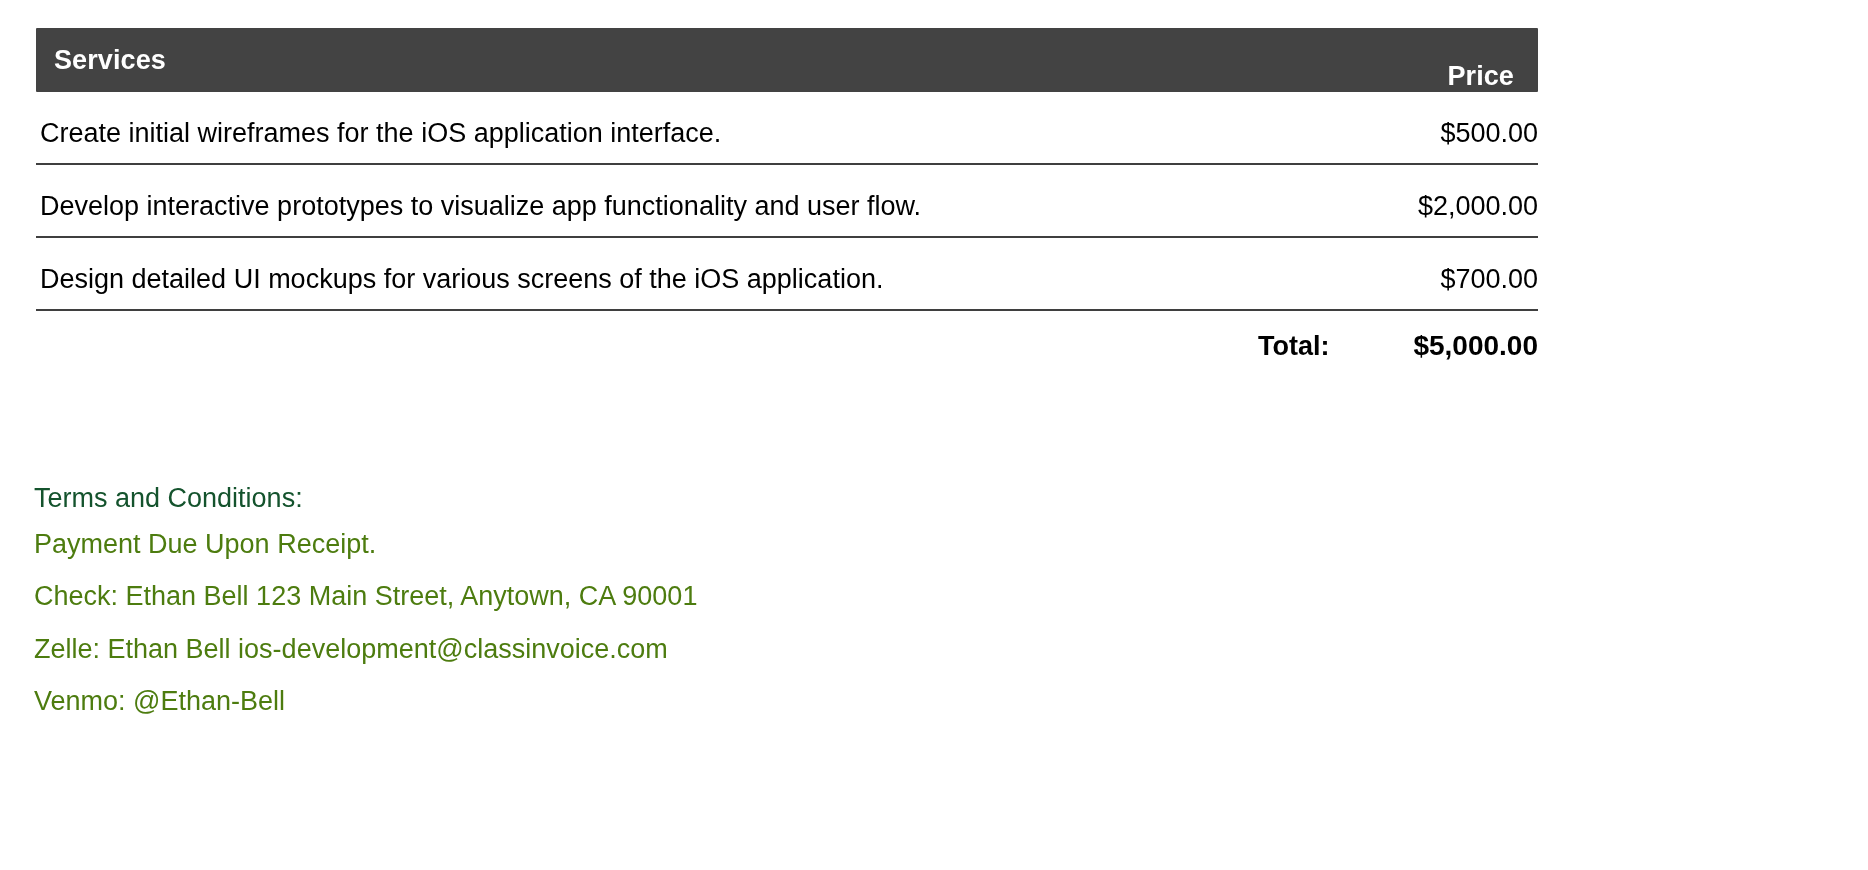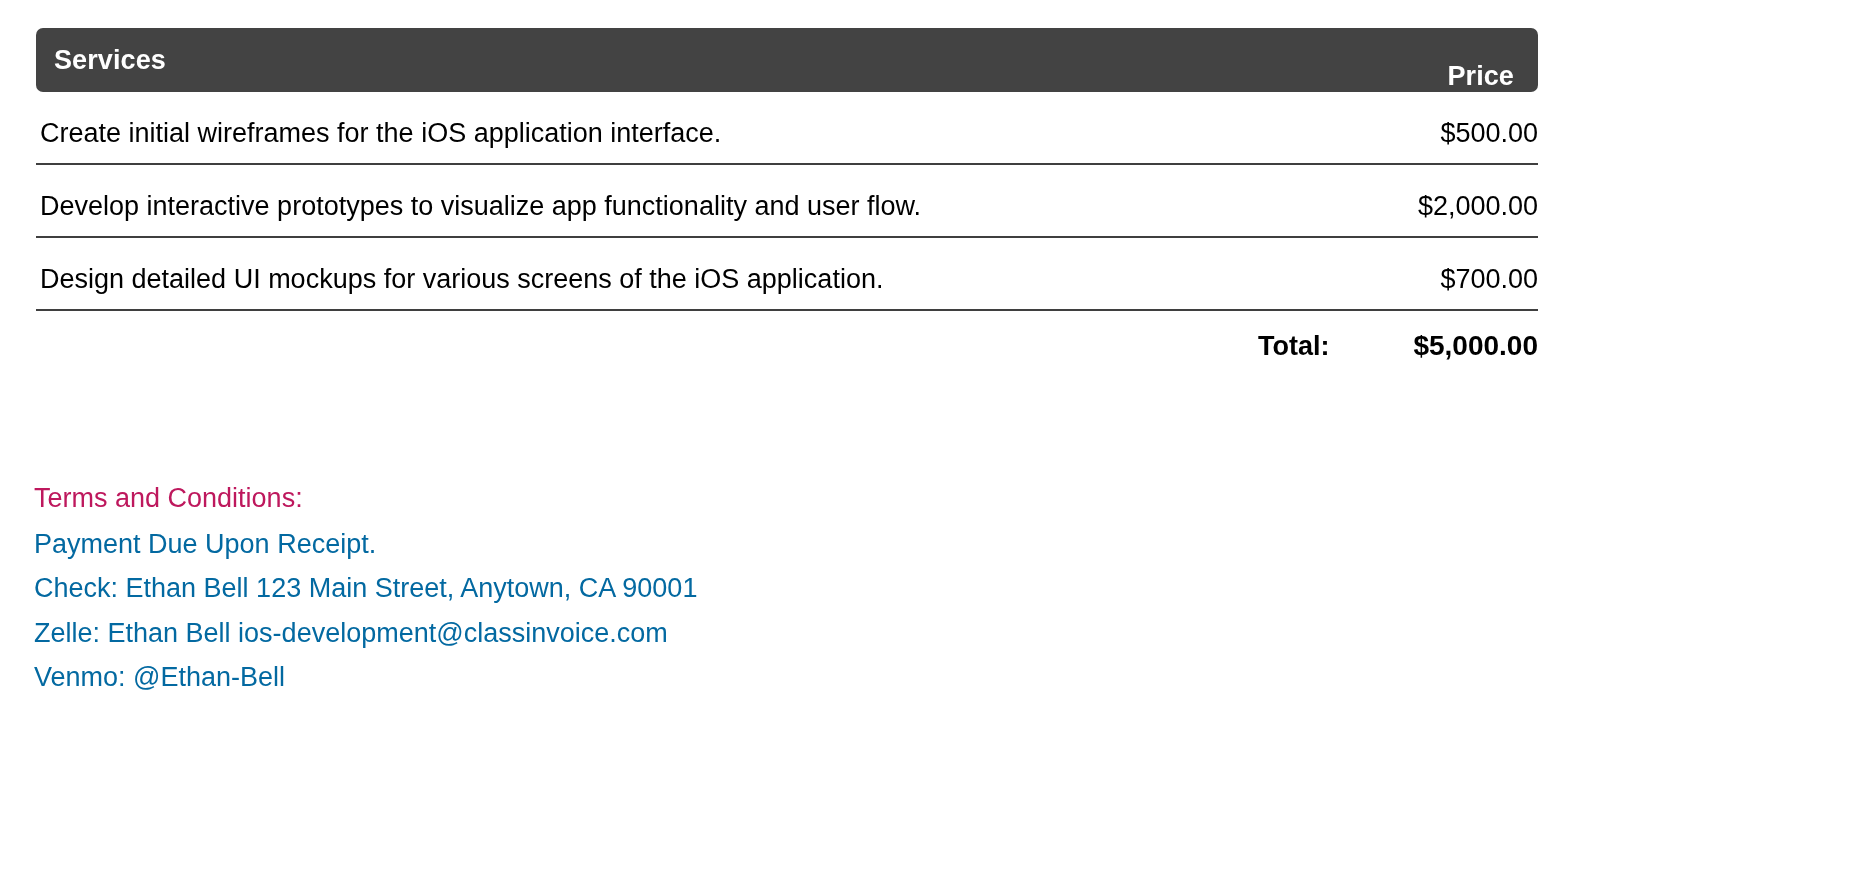--- a/index.html
+++ b/index.html
@@ -29,21 +29,21 @@
     left: 36px;
     top: 28px;
     width: 1502px;
   }
 
   .table-header {
     display: flex;
     align-items: center;
     justify-content: space-between;
     background: #434343;
-    border-radius: 7px;
+    border-radius: 1px;
     height: 64px;
     padding: 0 24px 0 18px;
     box-sizing: border-box;
   }
   .table-header .th {
     color: #ffffff;
     font-size: 27px;
     font-weight: bold;
     letter-spacing: 0.1px;
     line-height: 1;
@@ -105,33 +105,34 @@
   }
 
   
   .terms {
     position: absolute;
     left: 34px;
     top: 484px;
     width: 1500px;
   }
   .terms-title {
-    color: #be185d;
+    color: #14532d;
     font-size: 27px;
     font-weight: normal;
     line-height: 1.1;
-    margin-bottom: 8px;
+    margin-bottom: 0;
     white-space: nowrap;
   }
   .terms-line {
-    color: #0369a1;
+    color: #4d7c0f;
     font-size: 27px;
     font-weight: normal;
     line-height: 1.65;
     white-space: nowrap;
+    margin-top: 8px;
   }
 </style>
 </head>
 <body>
 
 <div class="invoice">
 
   <div class="services-table">
 
     <div class="table-header">

